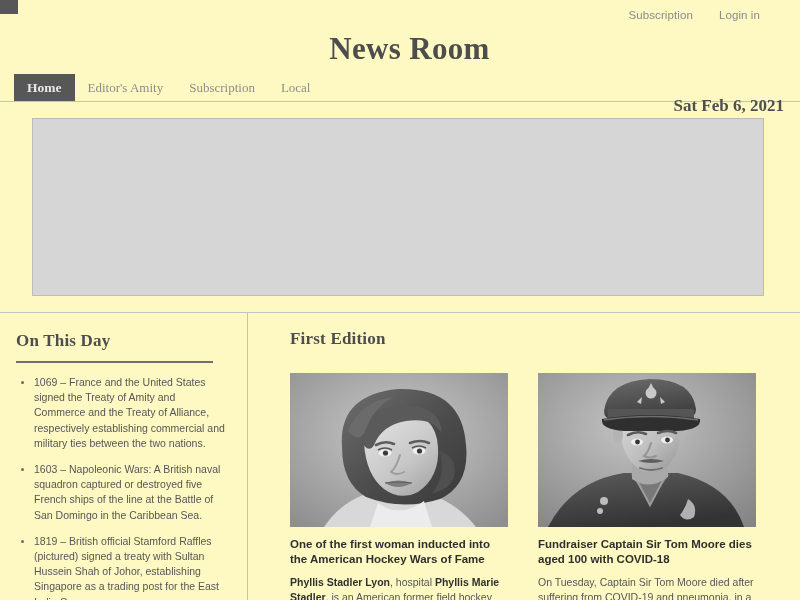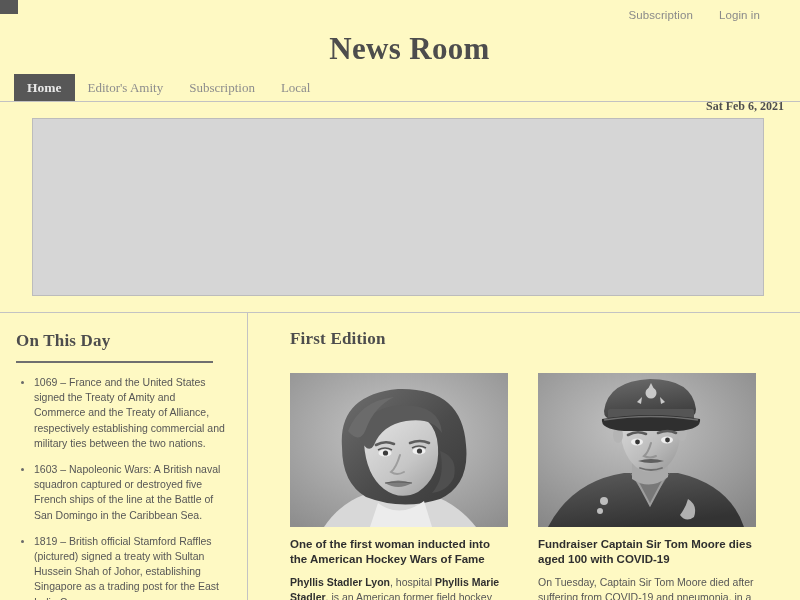--- a/index.html
+++ b/index.html
@@ -98,21 +98,21 @@
     color: #e8e8e8;
     font-weight: bold;
     font-size: 13.5px;
   }
   .nav-spacer { flex: 1; }
   .nav-date {
     display: flex;
     align-items: center;
     font-family: "Liberation Serif", serif;
     font-weight: bold;
-    font-size: 12px;
+    font-size: 17px;
     color: #4f4f4f;
     white-space: nowrap;
     margin-top: 32px;
   }
 
   
   .hero-wrap {
     padding: 16px 36px 0 32px;
     box-sizing: border-box;
   }
@@ -396,20 +396,20 @@
 
               <path d="M102 95 Q113 99 124 95" stroke="#6d6d6d" stroke-width="1.8" fill="none" stroke-linecap="round"></path>
 
               <g fill="#bdbdbd">
                 <circle cx="66" cy="128" r="4"></circle>
                 <circle cx="62" cy="138" r="3"></circle>
               </g>
               <path d="M150 126 q10 6 6 18 q-8 6 -14 -2 q6 -8 8 -16 z" fill="#b0b0b0"></path>
             </svg>
           </div>
-          <div class="card-headline">Fundraiser Captain Sir Tom Moore dies aged 100 with COVID-19</div>
+          <div class="card-headline">Fundraiser Captain Sir Tom Moore dies aged 100 with COVID-18</div>
           <p class="card-body">On Tuesday, Captain Sir Tom Moore died after suffering from COVID-19 and pneumonia, in a hospital in Bedford, England. Moore had</p>
         </div>
 
       </div>
     </div>
   </div>
 </div>
 
 </body></html>

